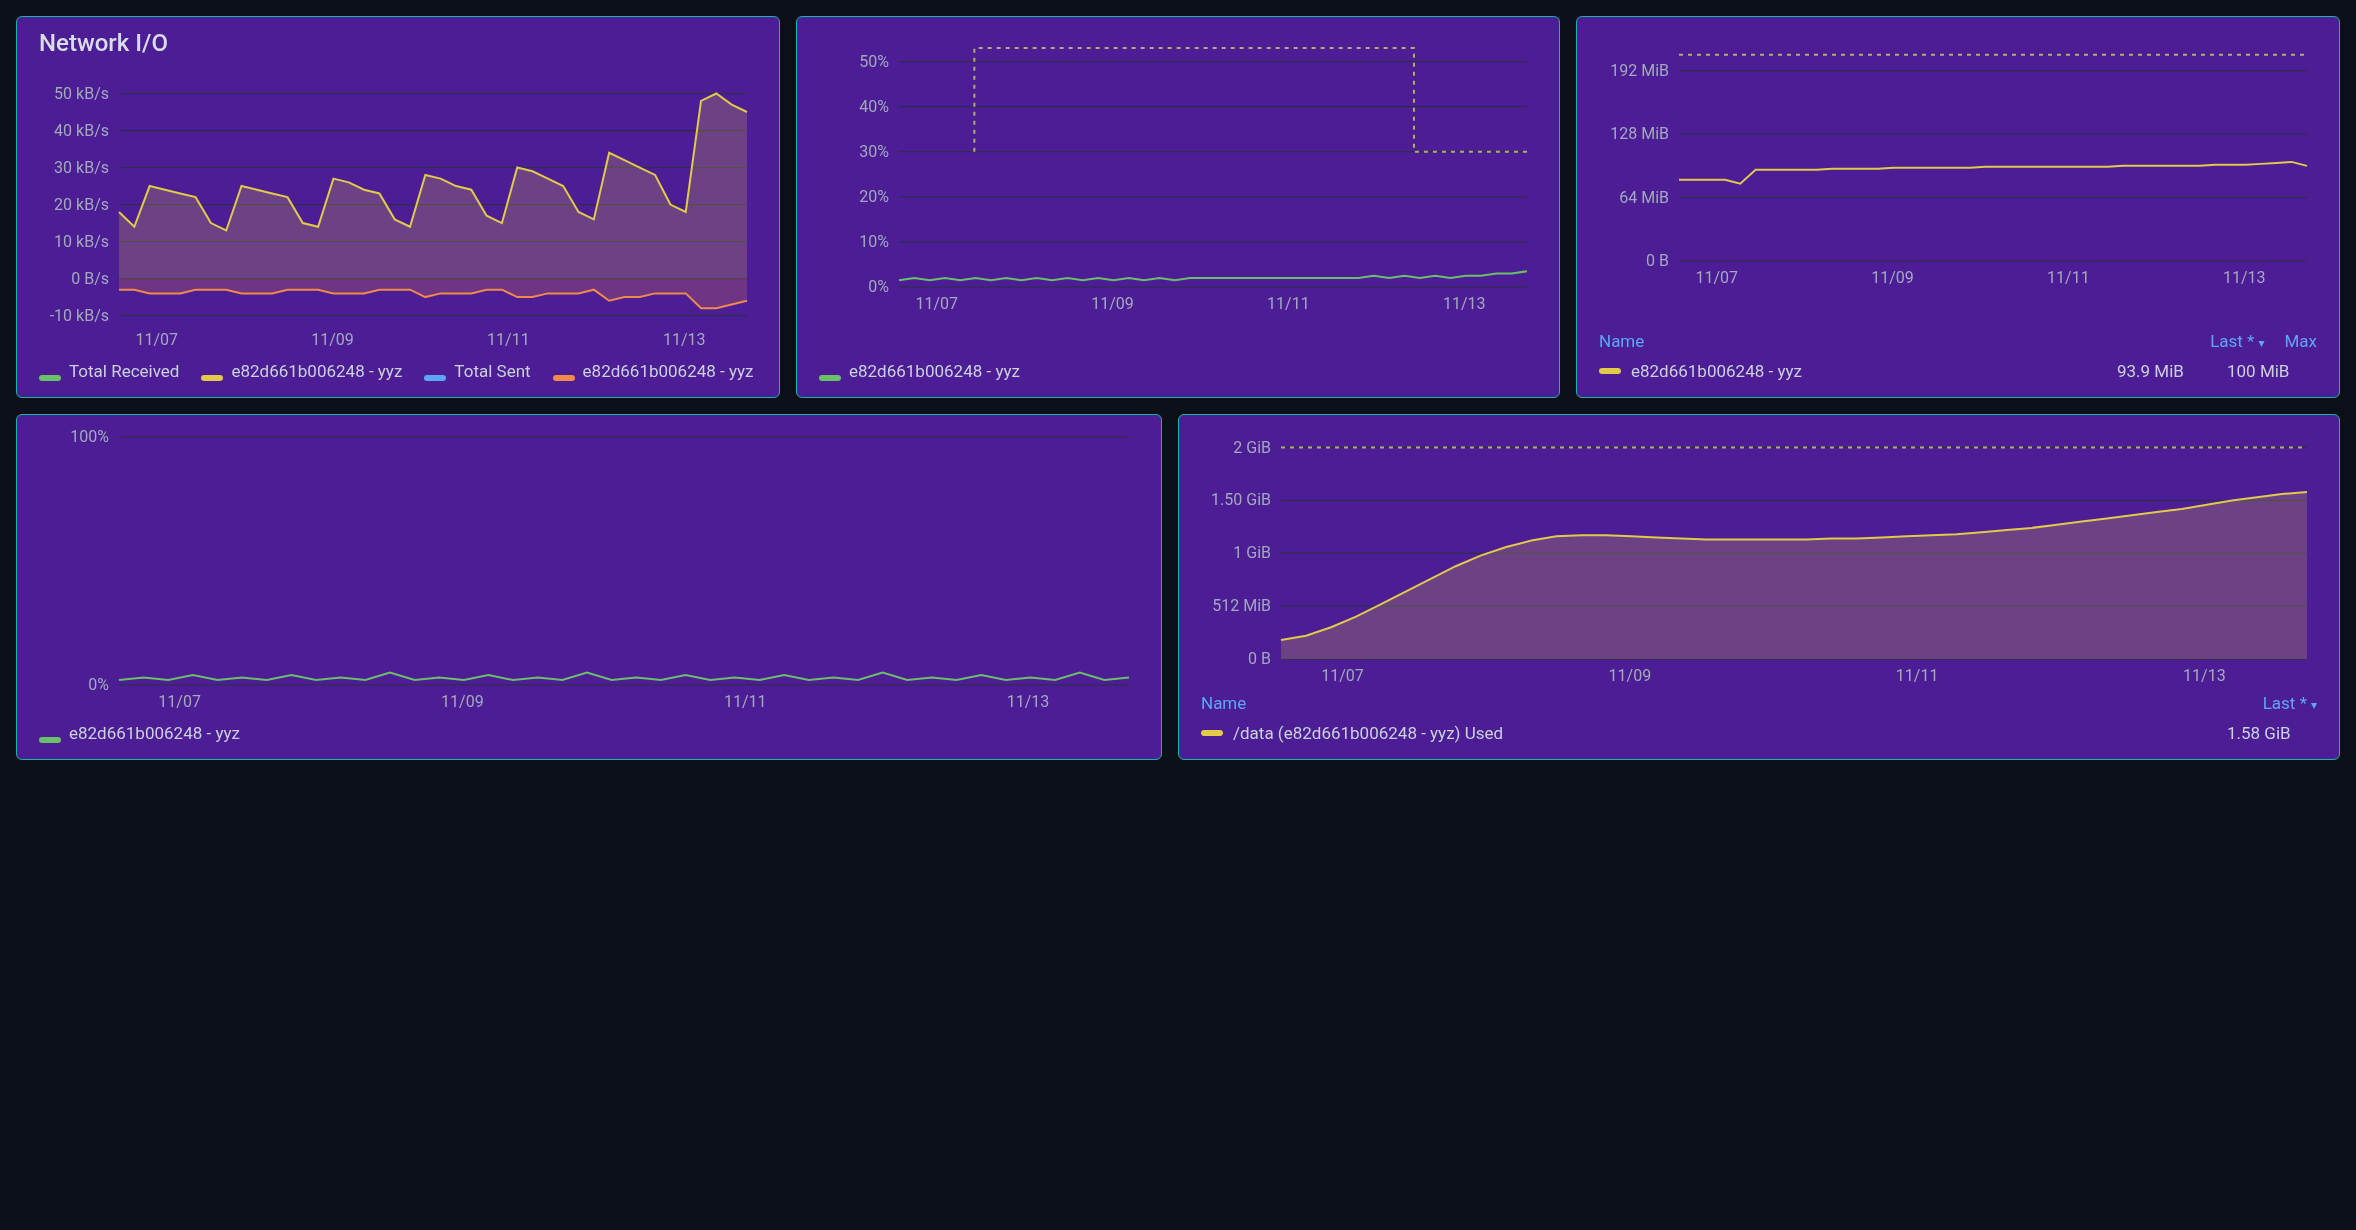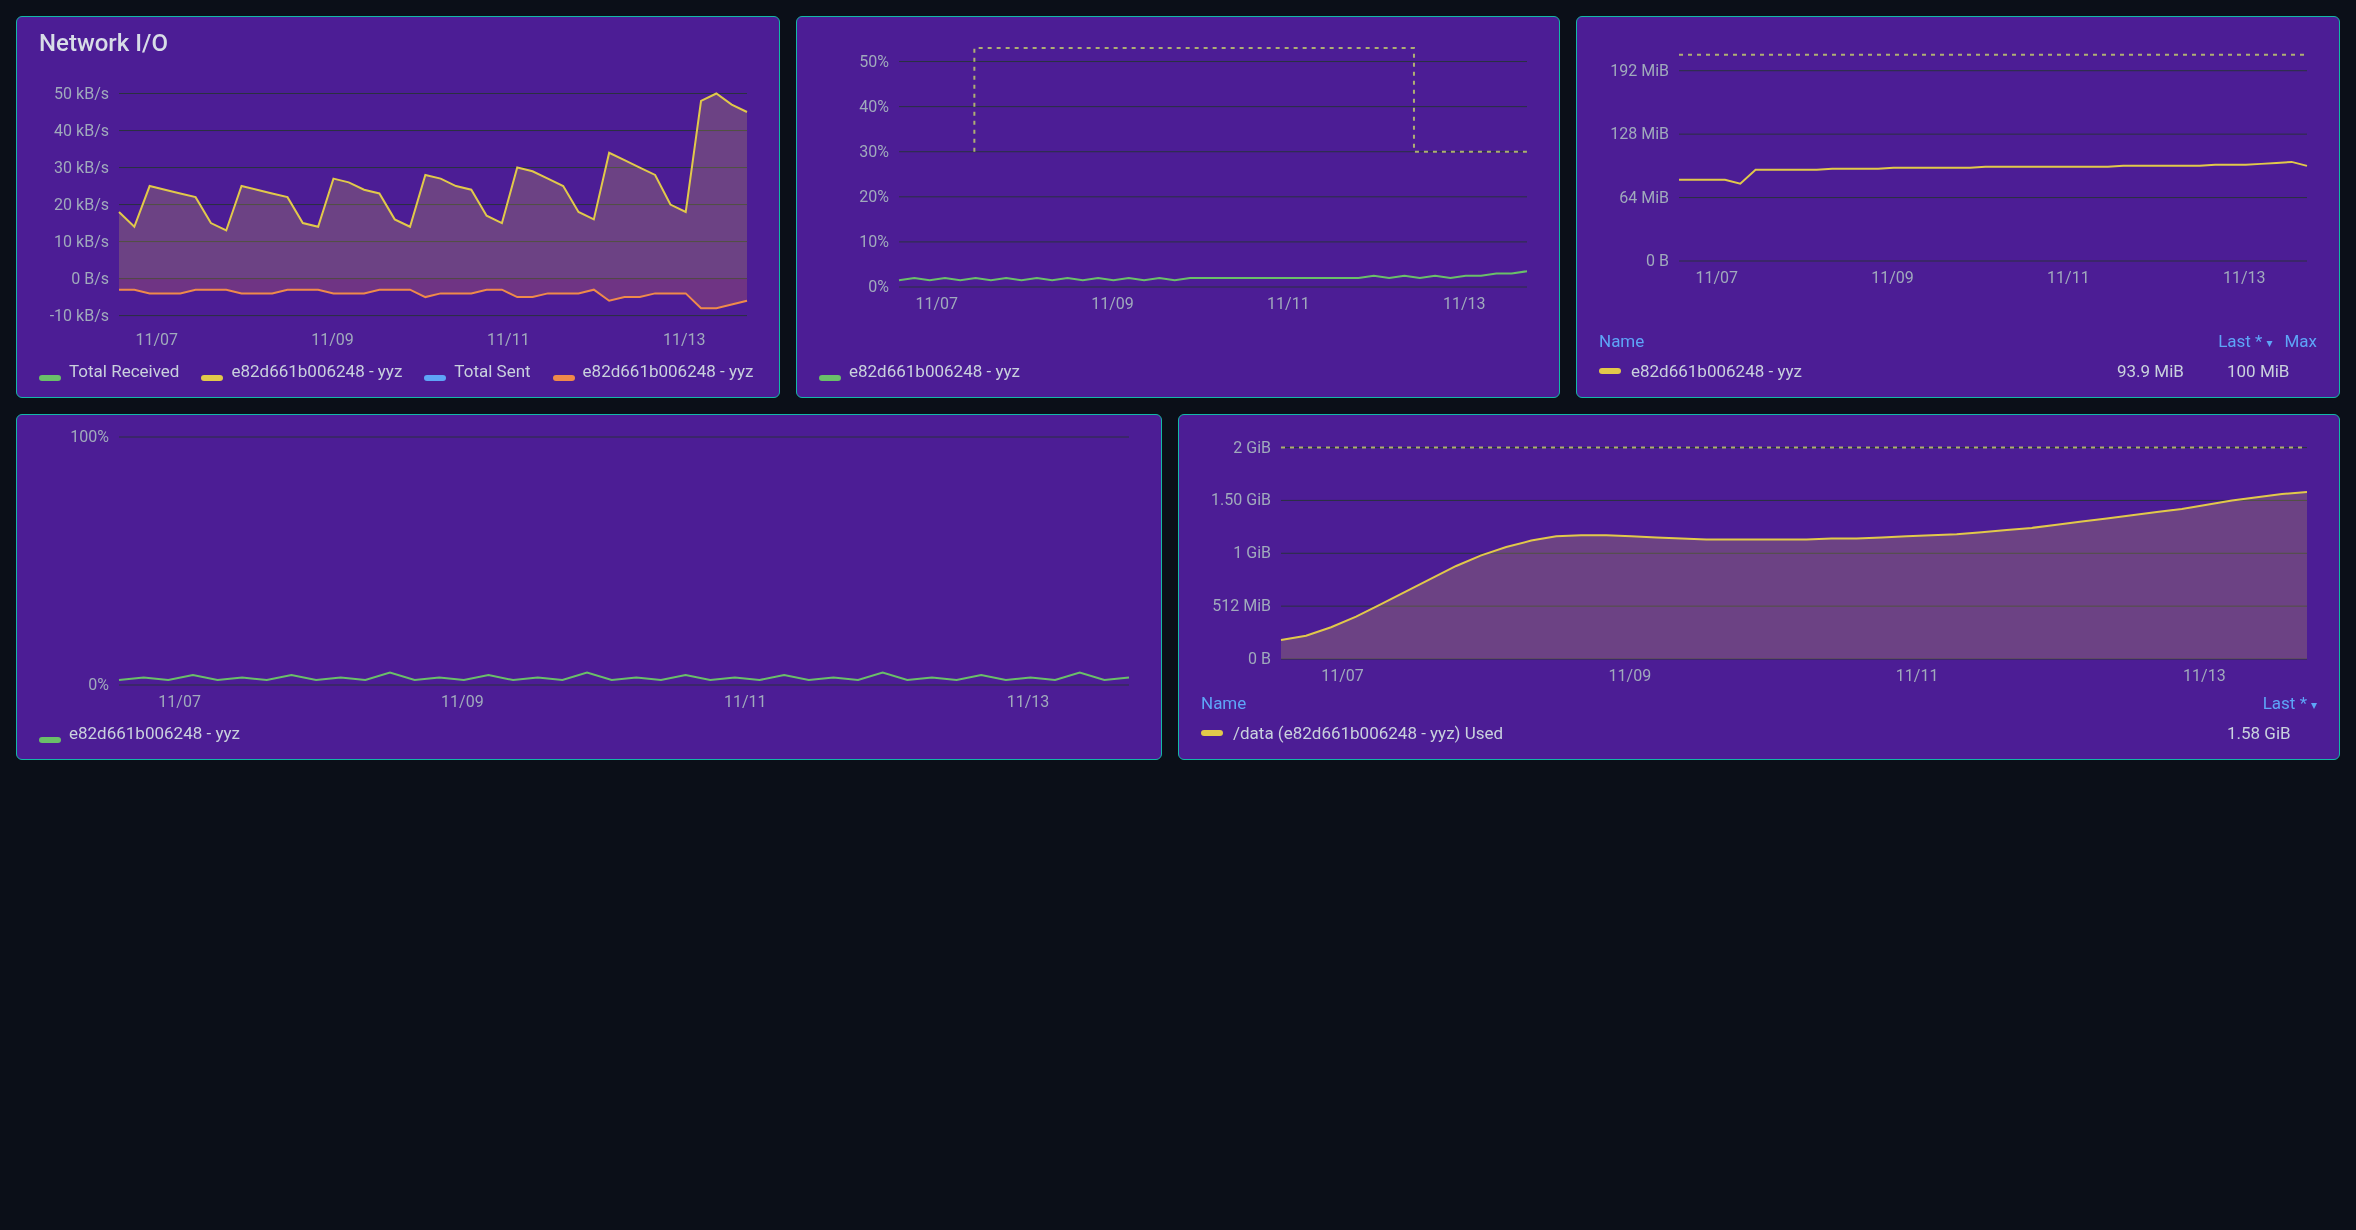--- a/index.html
+++ b/index.html
@@ -7,21 +7,21 @@
   .panel{background:#4c1d95;border:1px solid #14b8a6;border-radius:6px;padding:12px 22px 16px 22px;display:flex;flex-direction:column;position:relative}
   .panel-title{font-size:24px;font-weight:500;color:#d7dde7;margin-bottom:8px;display:flex;align-items:center;gap:18px}
   .info-icon{display:inline-flex;width:22px;height:22px;border:2px solid #7d879a;border-radius:50%;align-items:center;justify-content:center;color:#7d879a;font-style:normal;font-size:14px;cursor:pointer}
   .chart-area{flex:1;position:relative;min-height:260px}
   .grid-line{stroke:#2a3140;stroke-width:1}
   .grid-line-dash{stroke:#b9c06f;stroke-width:2;stroke-dasharray:4 5;opacity:0.9}
   .series-line{fill:none;stroke-width:2}
   .legend{display:flex;flex-wrap:wrap;gap:10px 22px;margin-top:10px;font-size:17px;color:#c9d1dd}
   .legend-item{display:flex;align-items:flex-end;gap:8px;cursor:pointer}
   .legend-swatch{width:22px;height:6px;border-radius:3px}
-  .table-head{display:flex;justify-content:space-between;color:#5ea5f7;font-size:17px;margin-top:6px;gap:12px}
+  .table-head{display:flex;justify-content:space-between;color:#5ea5f7;font-size:17px;margin-top:6px;gap:20px}
   .table-head .name-col{flex:1}
   .sort-caret{font-size:12px;margin-left:4px}
   .table-row{display:flex;justify-content:space-between;align-items:center;gap:20px;font-size:17px;color:#c9d1dd;margin-top:10px}
   .table-row .name-col{flex:1;display:flex;align-items:center;gap:10px}
   .table-row .val-col{min-width:90px;}
   
   #p4{grid-column:1 / 2;grid-column-end:span 1}
   
   .grid{grid-template-columns:1fr 1fr 1fr}
   #p4{grid-column:1 / 2}

